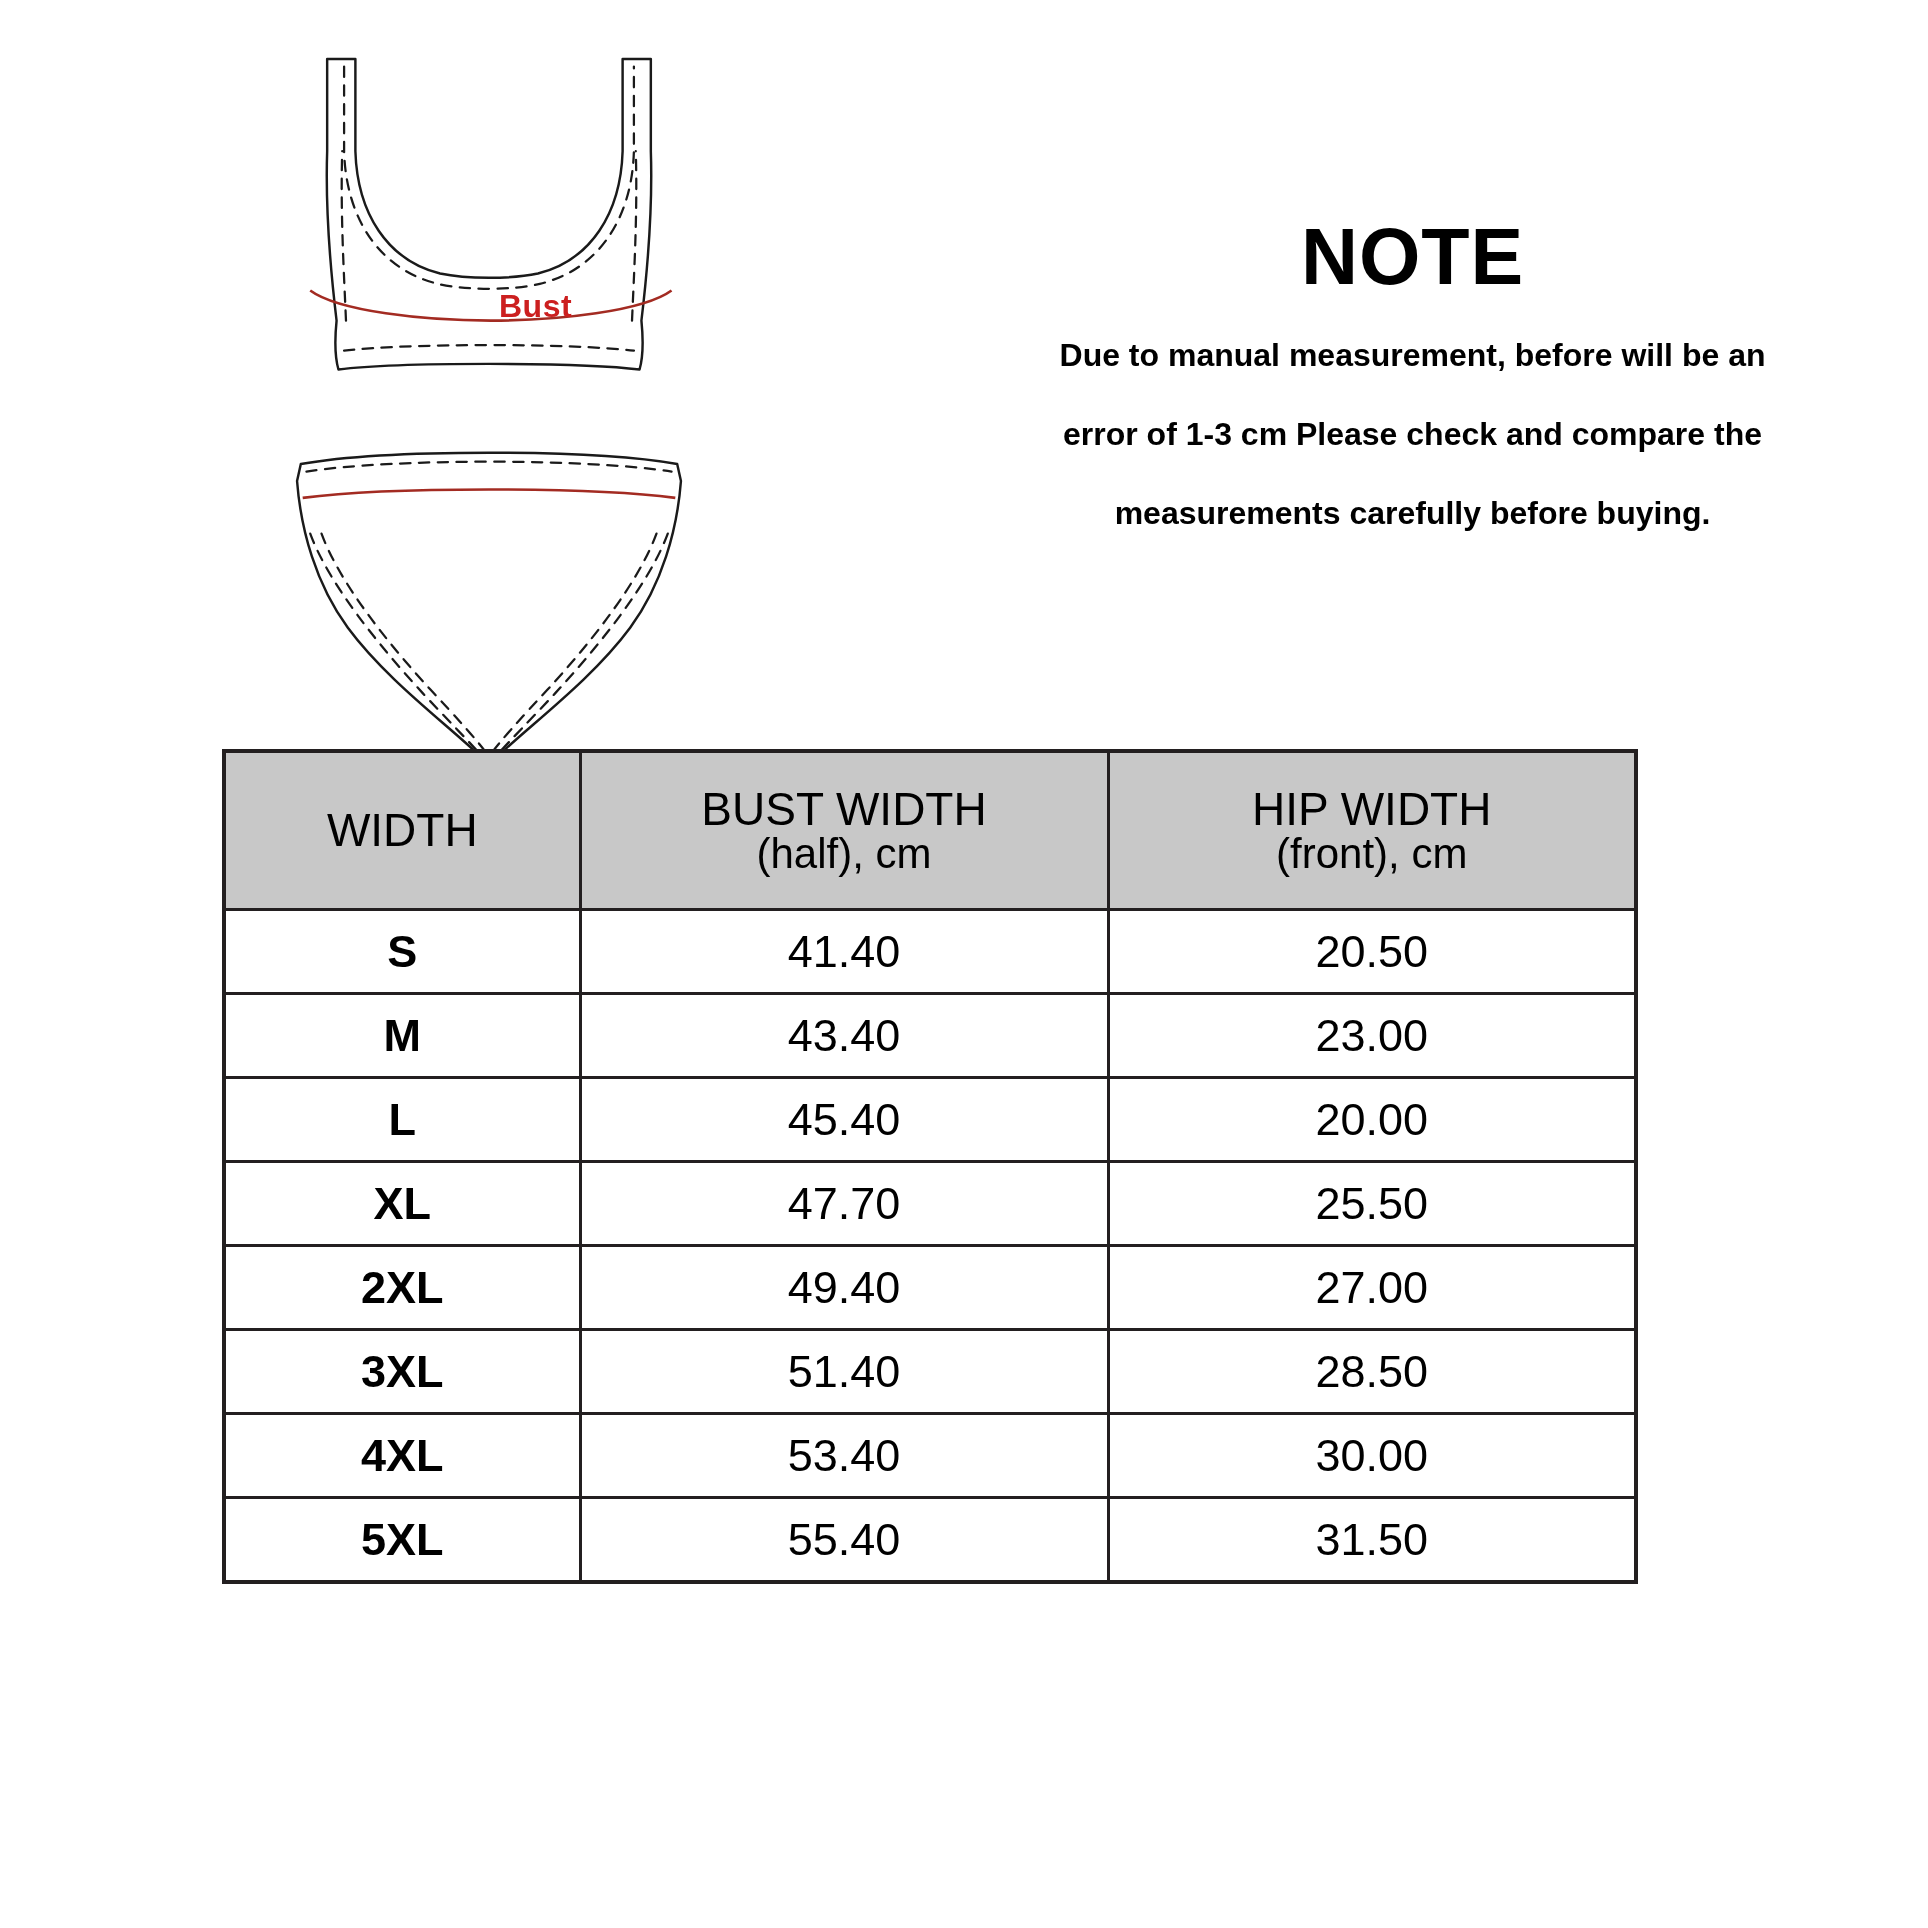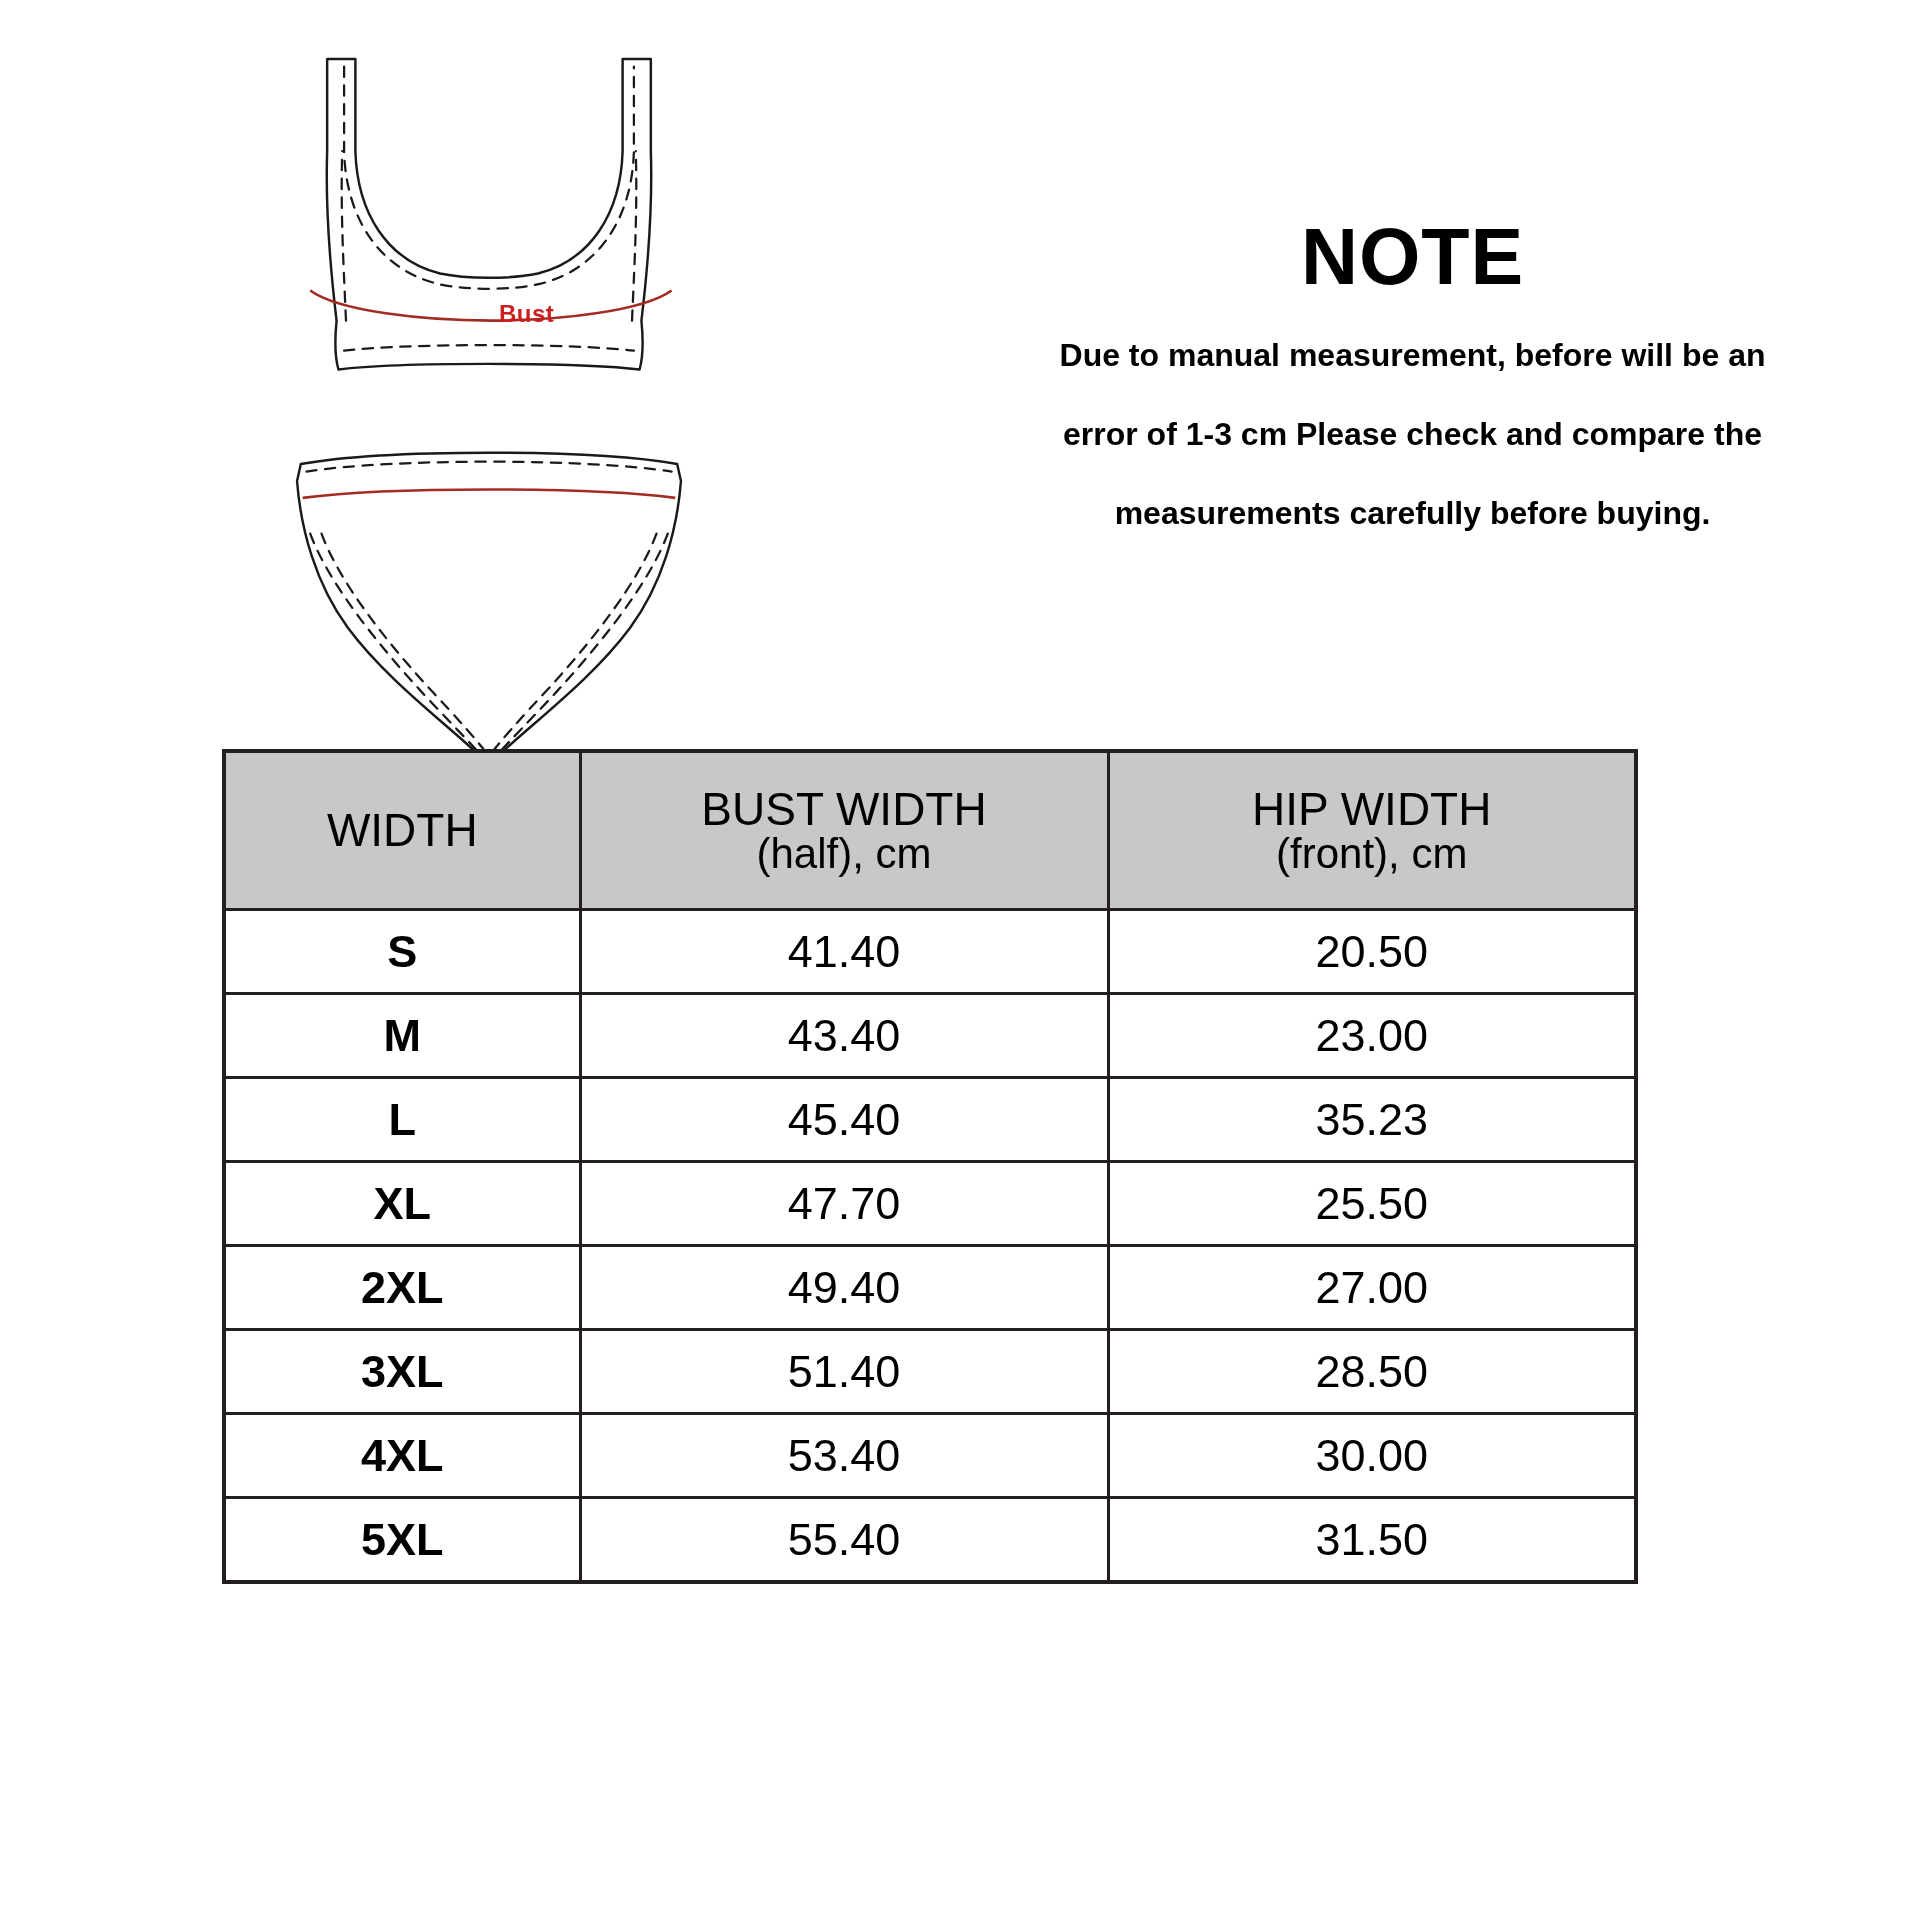--- a/index.html
+++ b/index.html
@@ -50,22 +50,22 @@
   .measure-label {
     position: absolute;
     color: #cc1f1f;
     font-weight: bold;
     font-family: "Liberation Sans", sans-serif;
     letter-spacing: 0.5px;
     white-space: nowrap;
   }
   #bust-label {
     left: 217px;
-    top: 262px;
-    font-size: 24px;
+    top: 250px;
+    font-size: 32px;
   }
   #hip-label {
     left: 221px;
     top: 923px;
     font-size: 32px;
   }
 
   
   #note-block {
     position: absolute;
@@ -263,21 +263,21 @@
         <td class="cell-val">20.50</td>
       </tr>
       <tr class="body-row">
         <td class="cell-size">M</td>
         <td class="cell-val">43.40</td>
         <td class="cell-val">23.00</td>
       </tr>
       <tr class="body-row">
         <td class="cell-size">L</td>
         <td class="cell-val">45.40</td>
-        <td class="cell-val">35.23</td>
+        <td class="cell-val">20.00</td>
       </tr>
       <tr class="body-row">
         <td class="cell-size">XL</td>
         <td class="cell-val">47.70</td>
         <td class="cell-val">25.50</td>
       </tr>
       <tr class="body-row">
         <td class="cell-size">2XL</td>
         <td class="cell-val">49.40</td>
         <td class="cell-val">27.00</td>

